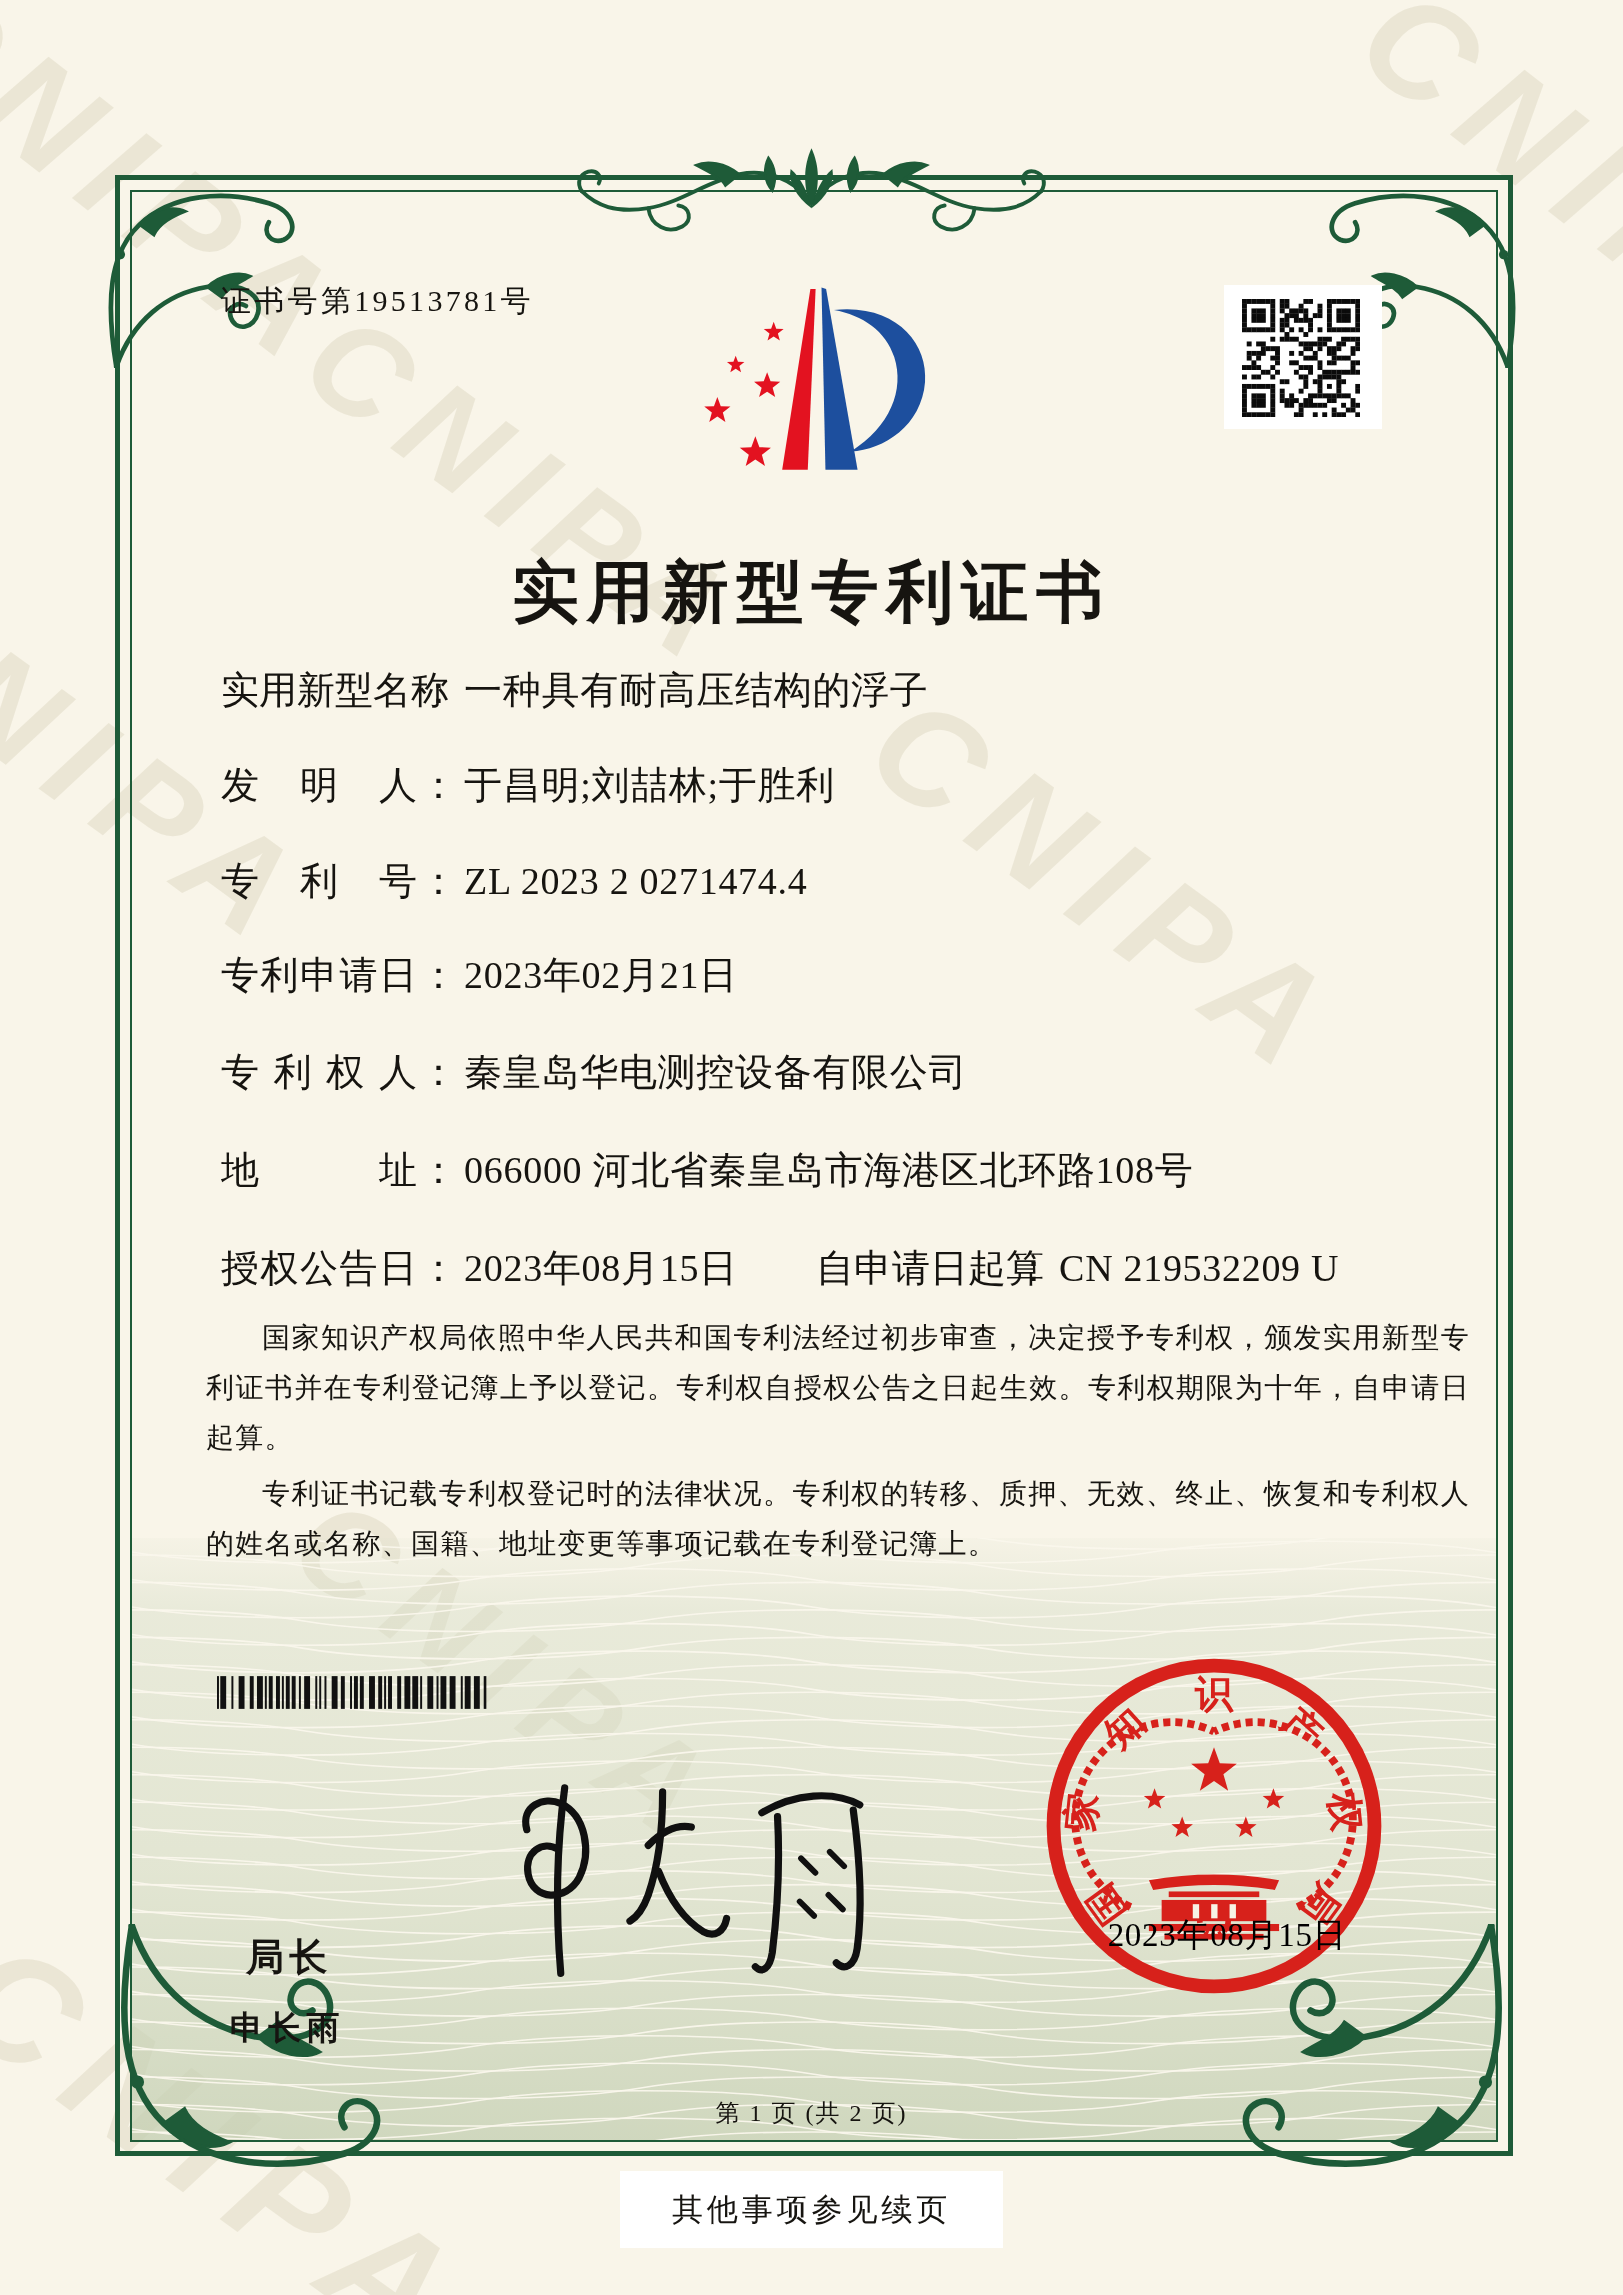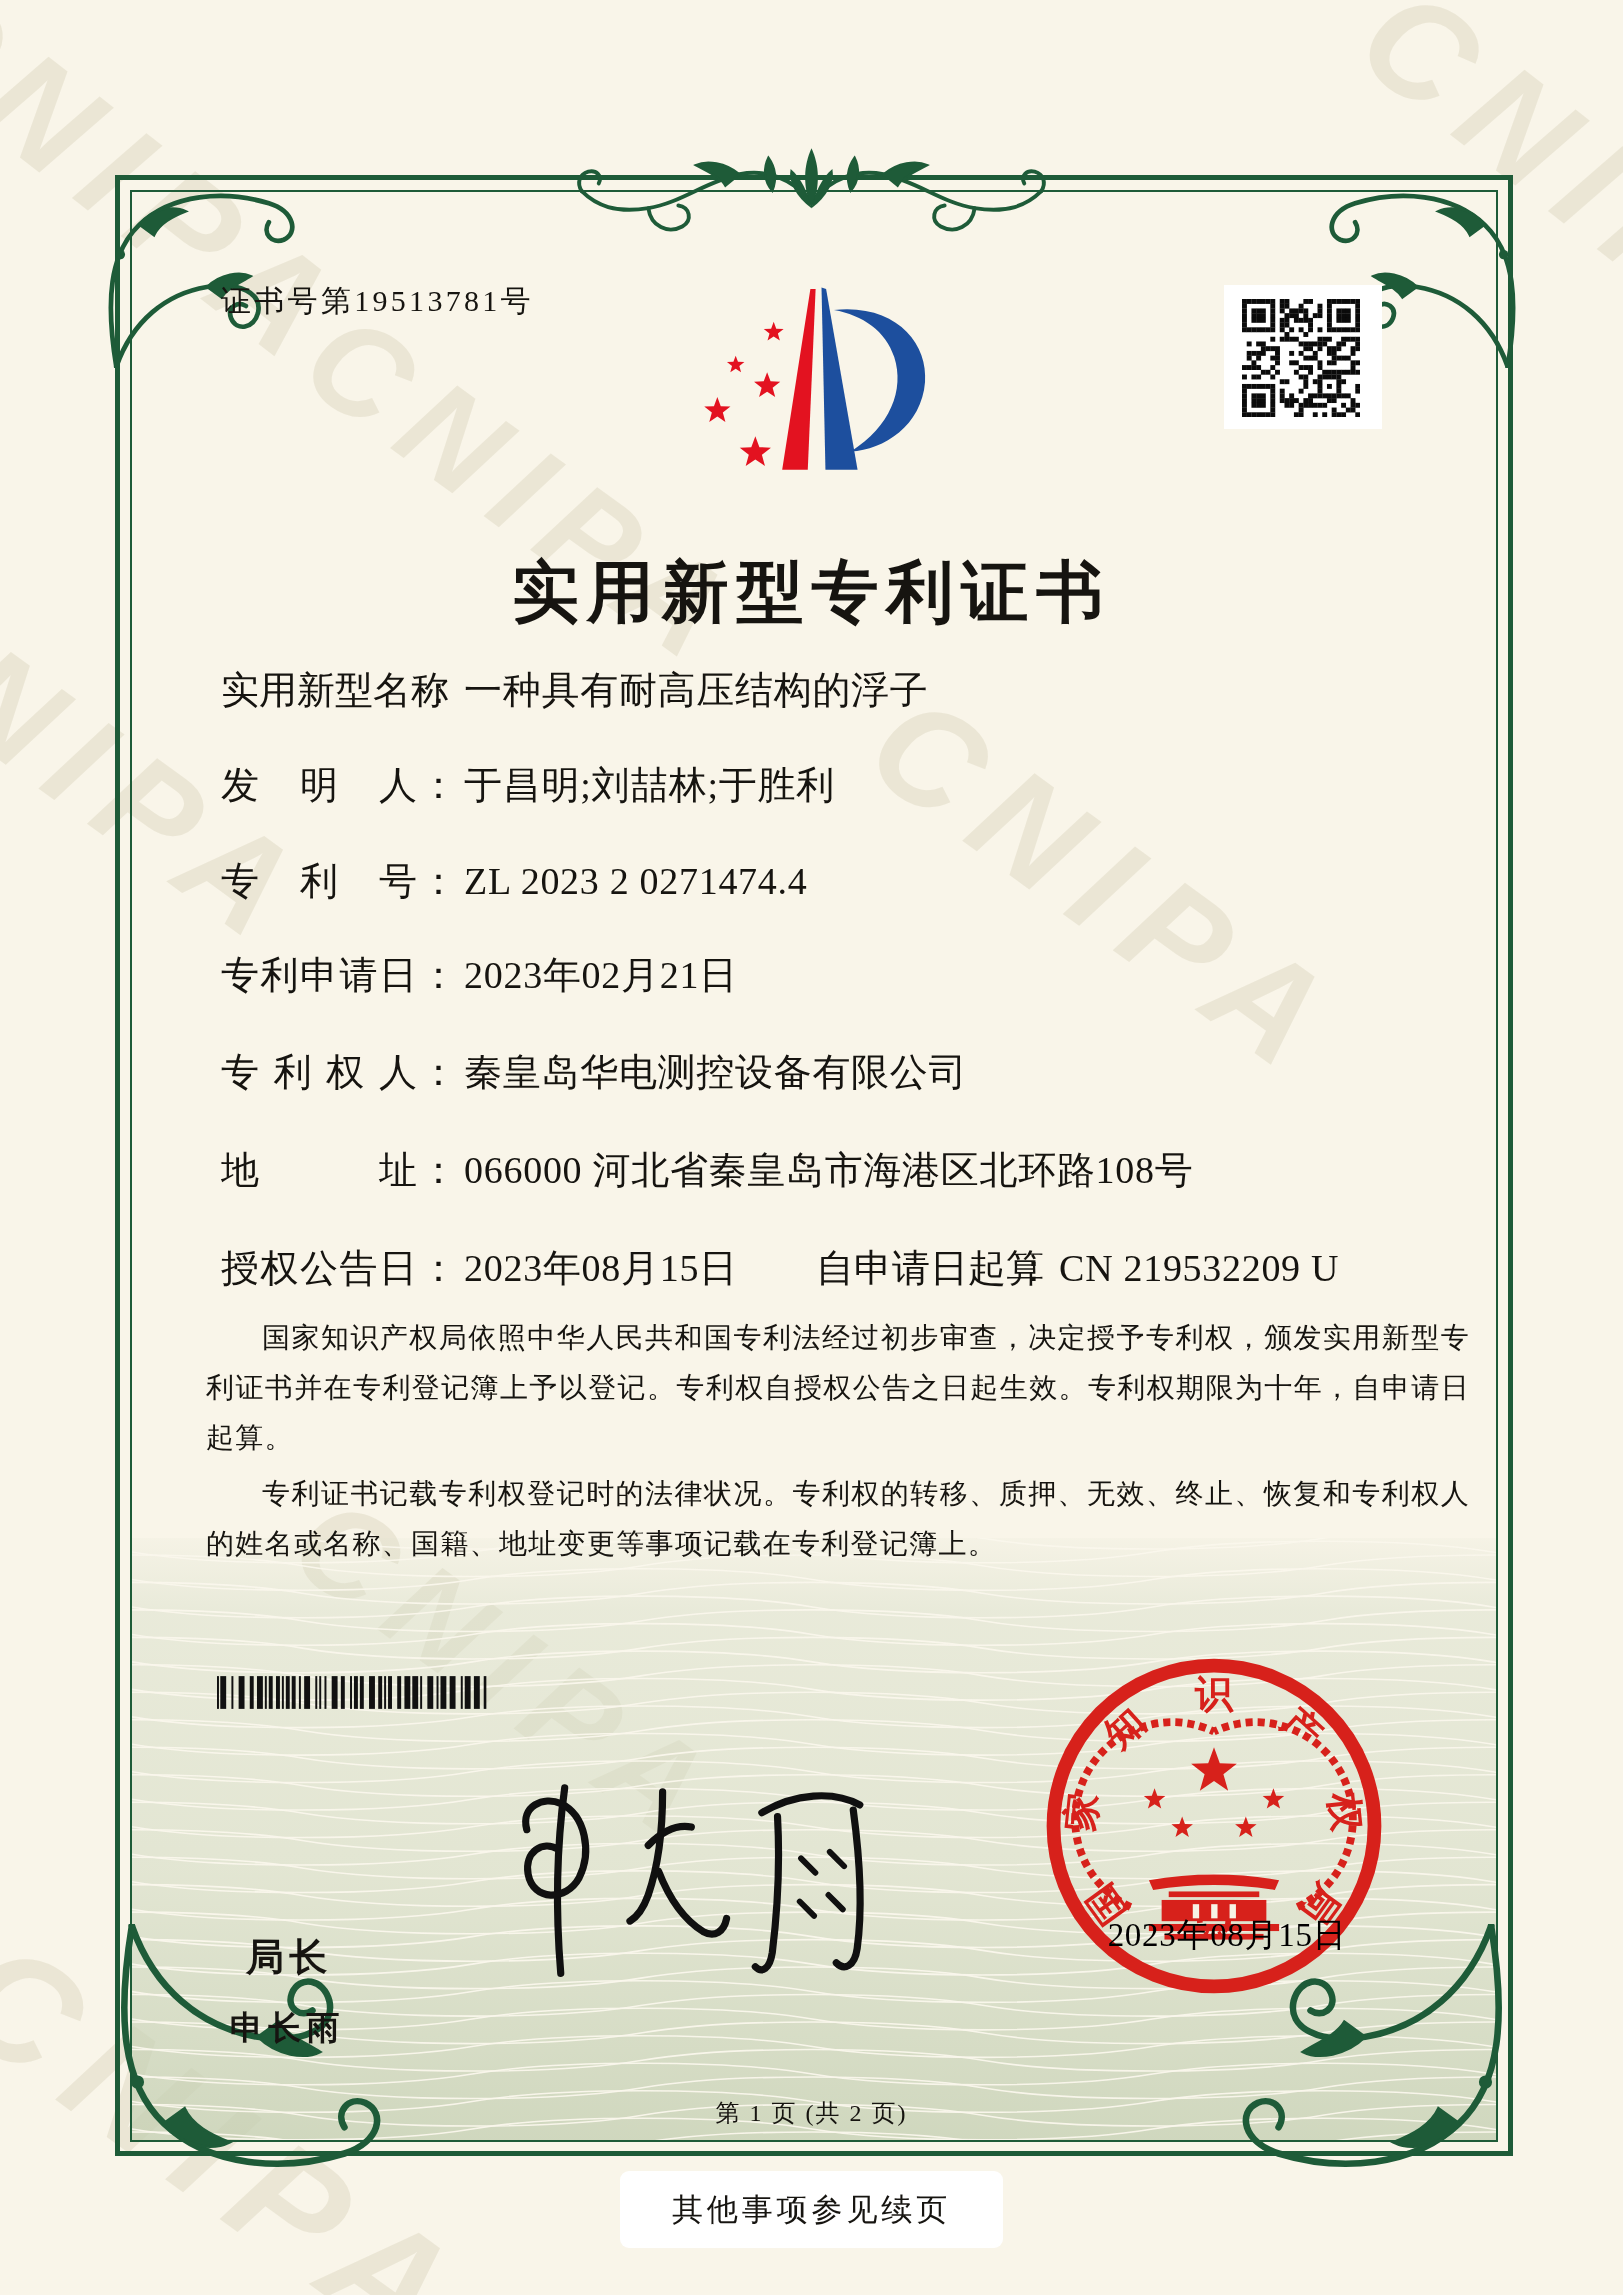--- a/index.html
+++ b/index.html
@@ -53,21 +53,21 @@
   #signer-name{left:230px;top:2006px;font-family:Liberation Sans, sans-serif;
     font-weight:700;font-size:33px;letter-spacing:5.2px;}
   #signature{left:487px;top:1767px;z-index:3;}
   #seal{left:1045px;top:1657px;width:338px;height:338px;z-index:3;}
   #seal .ring-char{position:absolute;font-size:38px;font-weight:700;color:#d7211b;
     font-family:"Liberation Serif","DejaVu Serif",serif;}
   #seal-date{left:1073px;top:1913px;width:308px;text-align:center;
     font-size:33px;color:#000;z-index:4;letter-spacing:0.7px;}
   #page-num{left:0;top:2097px;width:1623px;text-align:center;font-size:24px;letter-spacing:2px;}
   #note-box{left:620px;top:2171px;width:383px;height:77px;background:#ffffff;z-index:3;
-    display:flex;align-items:center;justify-content:center;border-radius:9px;}
+    display:flex;align-items:center;justify-content:center;}
   #note-box span{font-size:31px;letter-spacing:3.9px;}
 </style>
 </head>
 <body>
 
 <div id="page">
 
   <svg width="0" height="0" style="position:absolute" aria-hidden="true">
     <defs>
       <g id="flourish" fill="none" stroke="#1e5b38" stroke-width="7" stroke-linecap="round">

